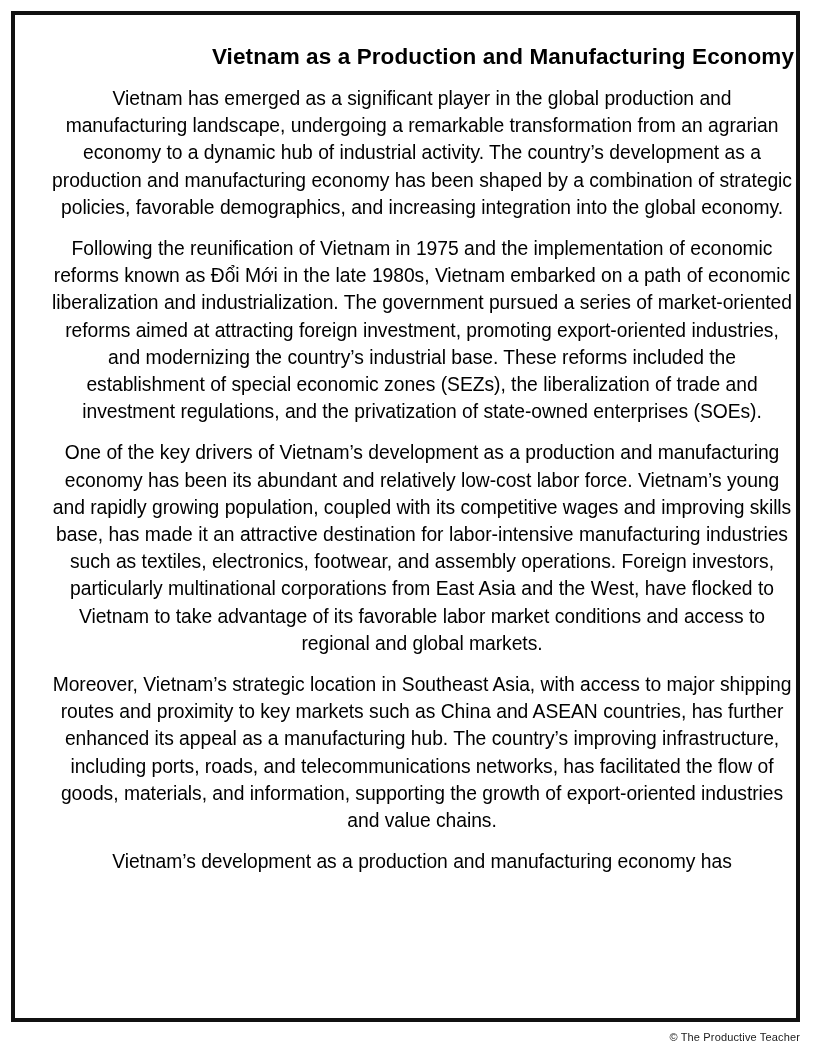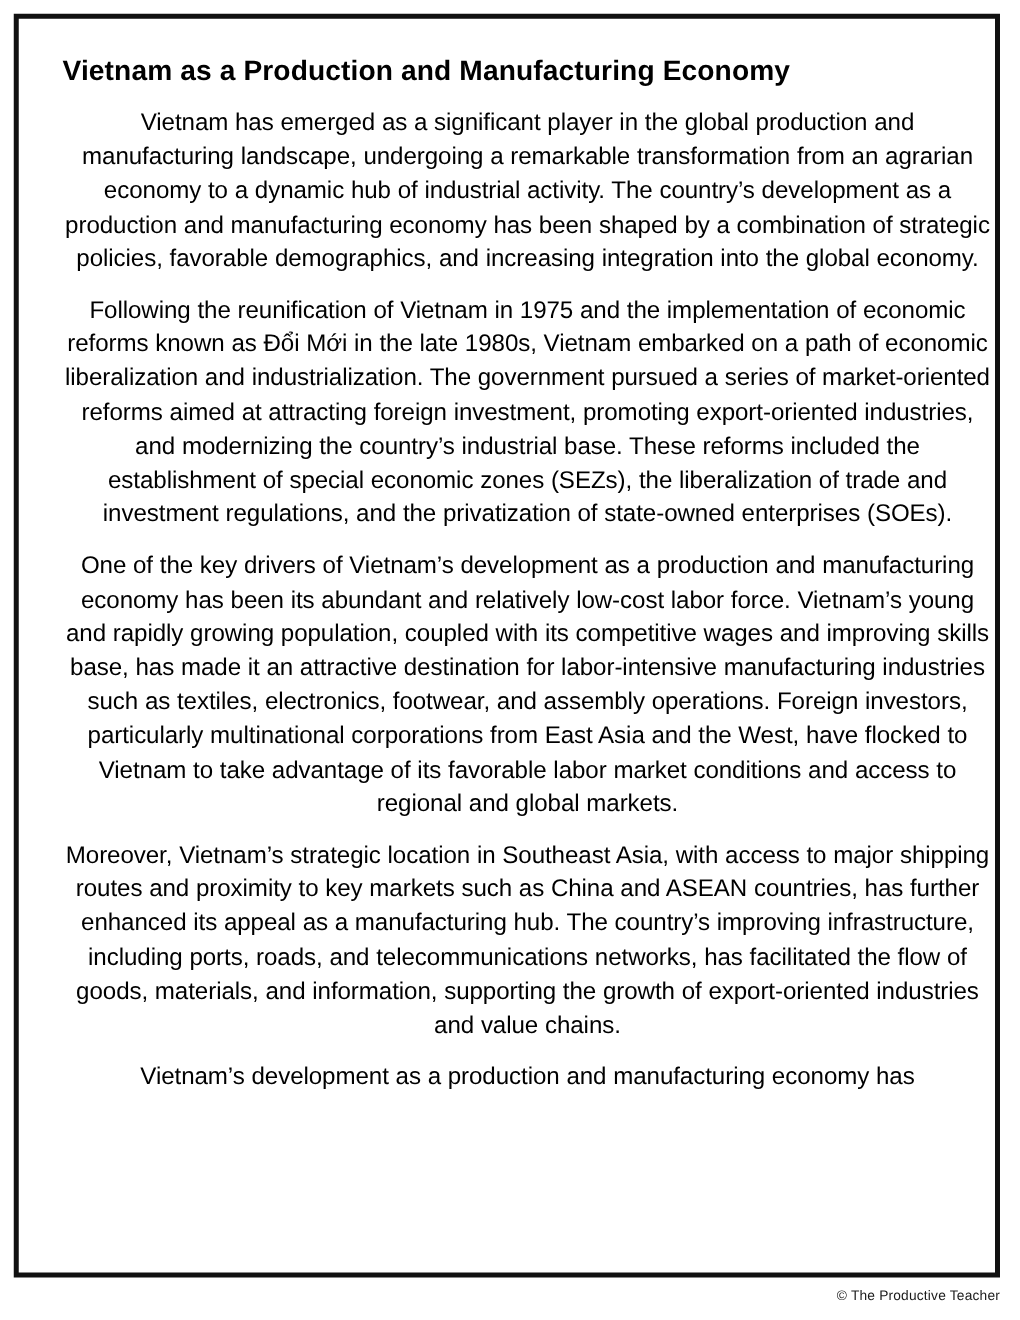--- a/index.html
+++ b/index.html
@@ -39,21 +39,21 @@
   #content {
     position: absolute;
     left: 35px;
     top: 27px;
     width: 744px;
   }
 
   #doc-title {
     font-size: 22.5px;
     font-weight: 700;
-    text-align: left;
+    text-align: right;
     letter-spacing: 0.1px;
     line-height: 30px;
     margin: 0 0 13px 0;
     color: #000000;
   }
 
   .paragraph {
     font-size: 19.3px;
     line-height: 27.2px;
     margin: 0 0 14px 0;

